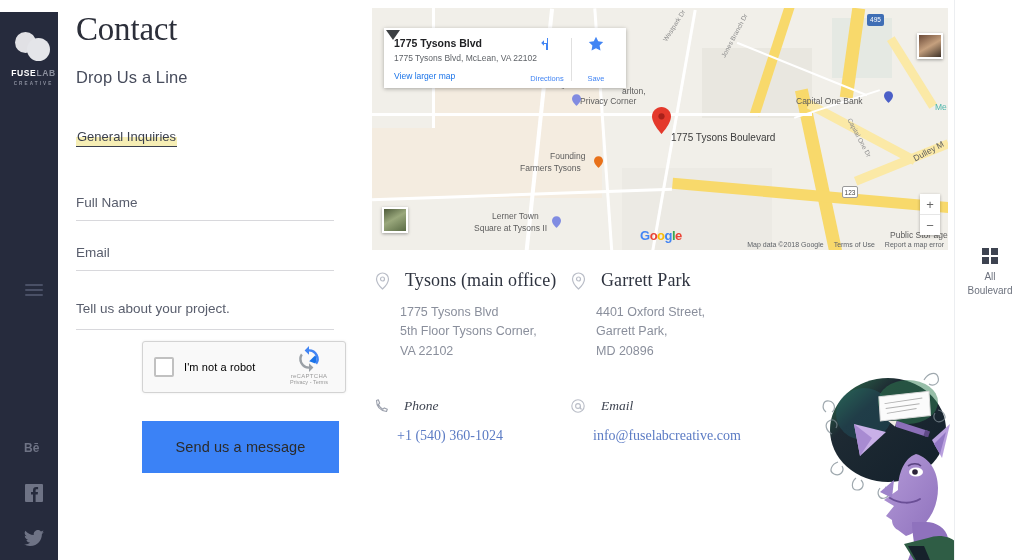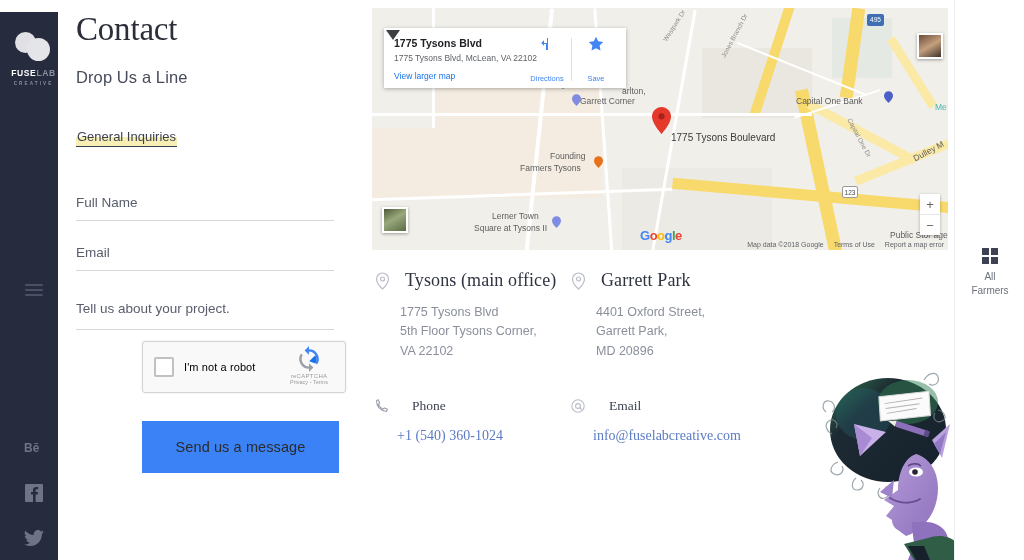--- a/index.html
+++ b/index.html
@@ -190,21 +190,21 @@
   }
   .office-addr {
     font-size: 12.5px; color: #8a8f9c; line-height: 1.55; margin-top: 12px; margin-left: 25px;
   }
 
   
   .contacts { position: absolute; left: 5px; top: 398px; width: 576px; }
   .contact { position: absolute; top: 0; }
   .contact.c1 { left: 0; }
   .contact.c2 { left: 196px; }
-  .contact-head { display: flex; align-items: center; gap: 24px; }
+  .contact-head { display: flex; align-items: center; gap: 16px; font-style: italic; }
   .contact-label {
     font-family: "Liberation Serif", serif; font-size: 13.5px; color: #3d4350;
   }
   .contact-value {
     font-family: "Liberation Serif", serif; font-size: 14px; color: #5b7bc4;
     margin-top: 14px; margin-left: 22px; cursor: pointer;
   }
 
   
   .character { position: absolute; left: 820px; top: 362px; width: 140px; height: 198px; overflow: hidden; }
@@ -325,21 +325,21 @@
 
       <div class="road" style="left:165px; top:0;   width:4px; height:250px; transform:rotate(6deg);"></div>
       <div class="road" style="left:230px; top:0;   width:3px; height:250px; transform:rotate(-4deg);"></div>
       <div class="road" style="left:0;     top:105px;width:440px;height:3px;"></div>
       <div class="road" style="left:0;     top:185px;width:300px;height:3px; transform:rotate(-2deg);"></div>
       <div class="road" style="left:60px;  top:0;   width:3px; height:120px;"></div>
       <div class="road" style="left:300px; top:0;   width:3px; height:250px; transform:rotate(10deg);"></div>
       <div class="road" style="left:360px; top:60px;width:140px;height:2px; transform:rotate(22deg);"></div>
       <div class="road" style="left:420px; top:95px;width:90px; height:2px; transform:rotate(-18deg);"></div>
 
-      <div class="maplabel" style="left:208px; top:88px;">Garrett Corner</div>
+      <div class="maplabel" style="left:208px; top:88px;">Privacy Corner</div>
       <div class="maplabel" style="left:250px; top:78px;">arlton,</div>
       <div class="maplabel" style="left:178px; top:143px;">Founding</div>
       <div class="maplabel" style="left:148px; top:155px;">Farmers Tysons</div>
       <div class="maplabel" style="left:120px; top:203px;">Lerner Town</div>
       <div class="maplabel" style="left:102px; top:215px;">Square at Tysons II</div>
       <div class="maplabel" style="left:424px; top:88px;">Capital One Bank</div>
       <div class="maplabel" style="left:518px; top:222px;">Public Stor age</div>
       <div class="maplabel" style="left:540px; top:138px; transform:rotate(-28deg);">Dulley M</div>
       <div class="maplabel" style="left:563px; top:94px; color:#4db6ac;">Me</div>
       <div class="maplabel road-l" style="left:284px; top:14px; transform:rotate(-58deg);">Westpark Dr</div>
@@ -527,18 +527,18 @@
   <div class="rail">
     <div class="rail-item">
       <div class="grid-icon">
         <i></i>
           <i></i>
           <i></i>
           <i></i>
       </div>
       <div class="rail-label">
         <span>All</span><br>
-        <span>Farmers</span>
+        <span>Boulevard</span>
       </div>
     </div>
   </div>
 
 </div>
 
 </body></html>

